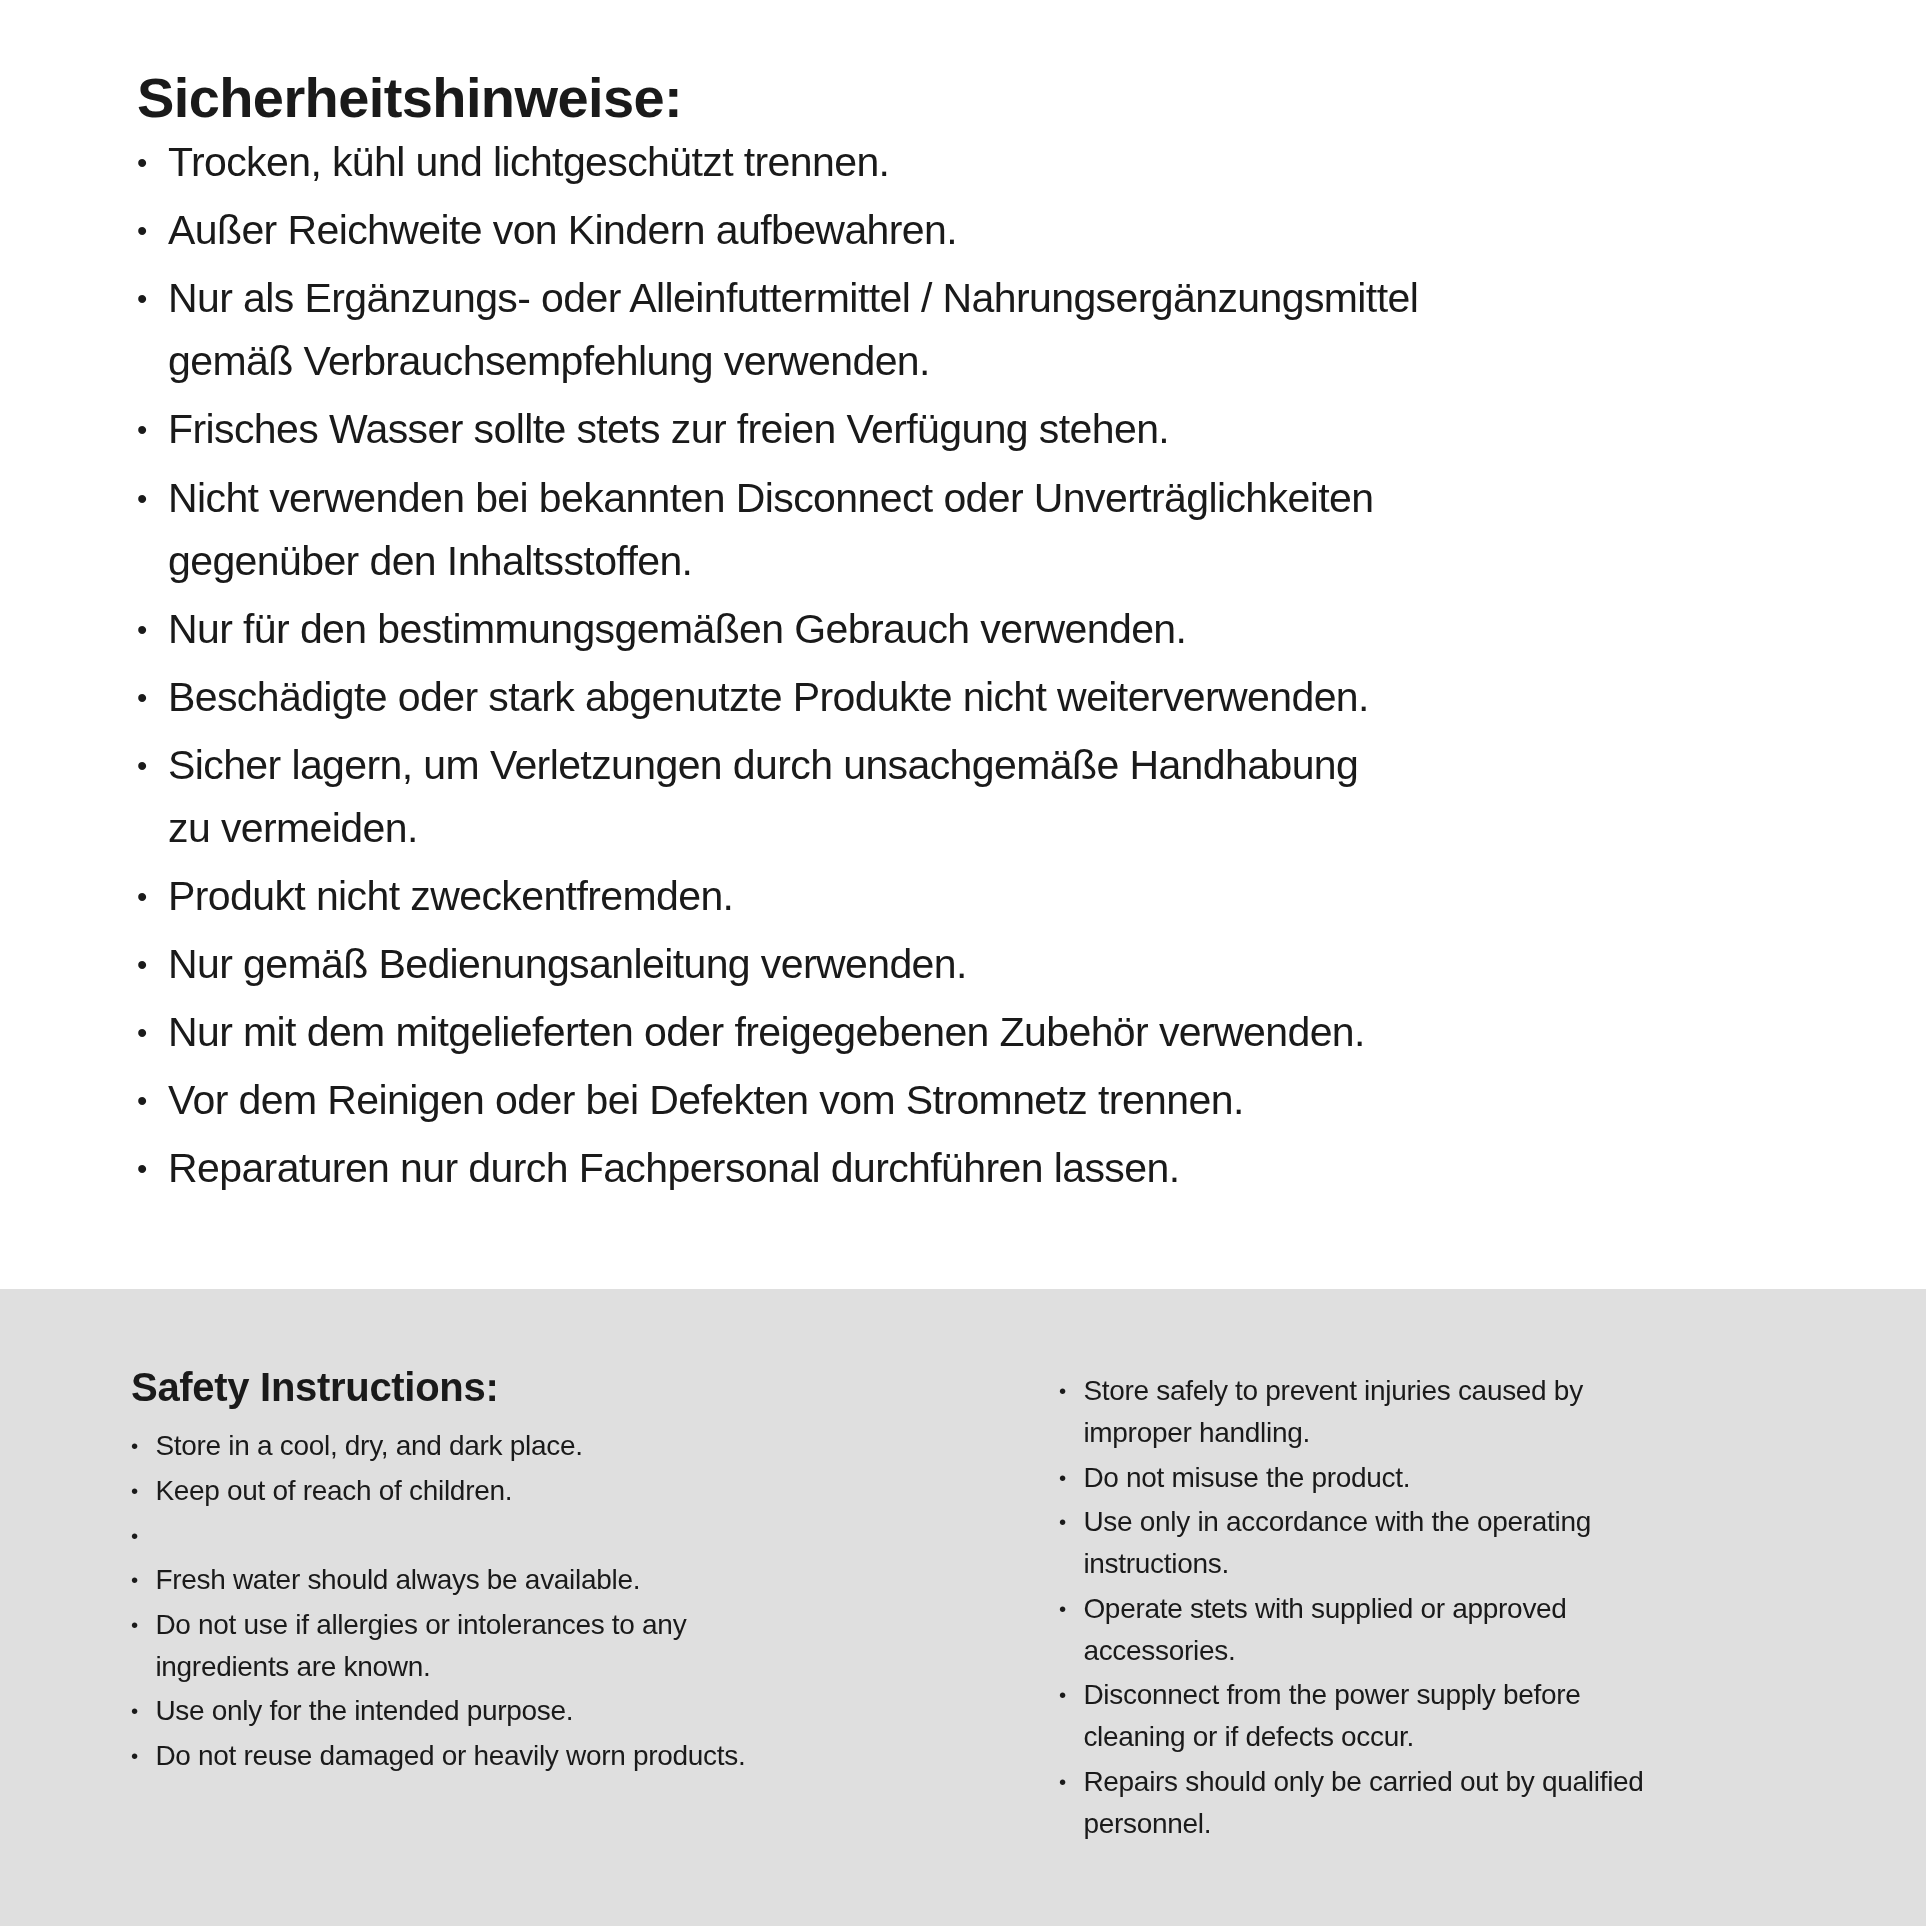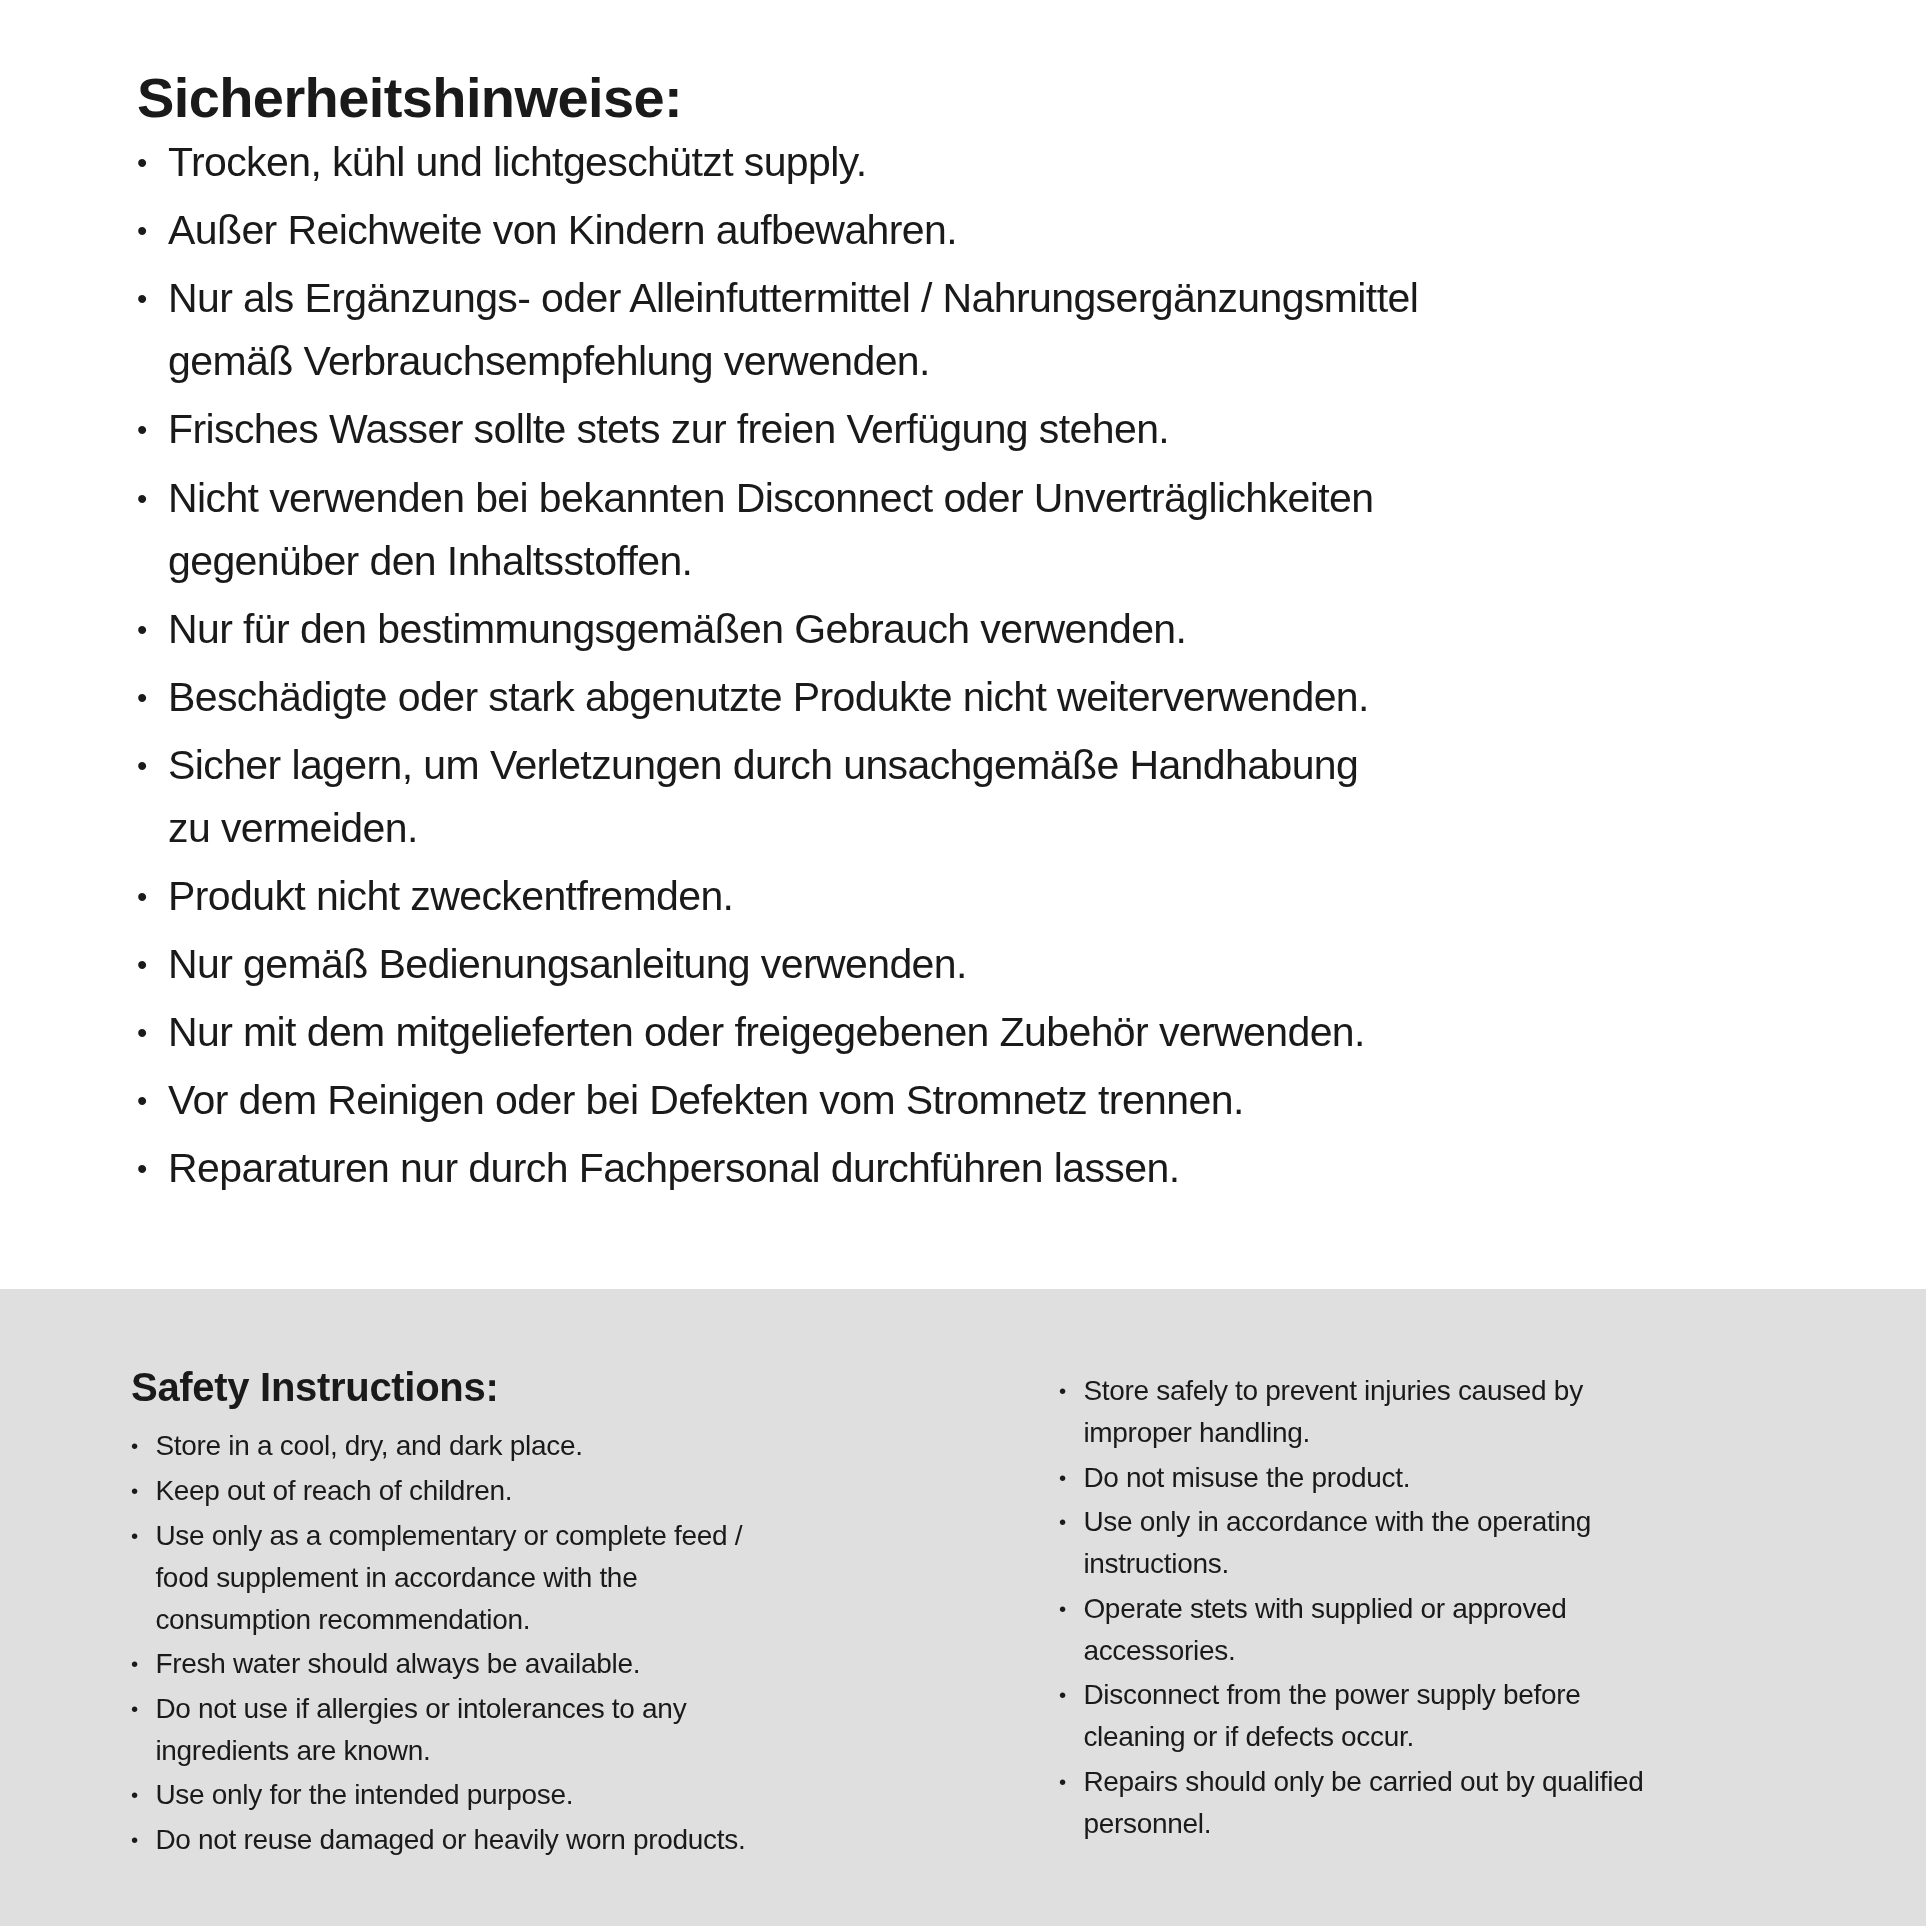--- a/index.html
+++ b/index.html
@@ -90,21 +90,21 @@
   }
 </style>
 </head>
 <body style="background: rgb(255, 255, 255); color: rgb(26, 26, 26);">
 
 <div class="german-section">
   <h1 class="german-title">Sicherheitshinweise:</h1>
   <ul class="blist german-list">
   <li>
     <span class="dot">•</span>
-    <span class="txt">Trocken, kühl und lichtgeschützt supply.</span>
+    <span class="txt">Trocken, kühl und lichtgeschützt trennen.</span>
   </li>
 
   <li>
     <span class="dot">•</span>
     <span class="txt">Außer Reichweite von Kindern aufbewahren.</span>
   </li>
 
   <li>
     <span class="dot">•</span>
     <span class="txt">Nur als Ergänzungs- oder Alleinfuttermittel / Nahrungsergänzungsmittel
@@ -174,23 +174,20 @@
     <span class="txt">Store in a cool, dry, and dark place.</span>
   </li>
 
   <li>
     <span class="dot">•</span>
     <span class="txt">Keep out of reach of children.</span>
   </li>
 
   <li>
     <span class="dot">•</span>
-    <span class="txt">Use only as a complementary or complete feed /
-food supplement in accordance with the
-consumption recommendation.</span>
   </li>
 
   <li>
     <span class="dot">•</span>
     <span class="txt">Fresh water should always be available.</span>
   </li>
 
   <li>
     <span class="dot">•</span>
     <span class="txt">Do not use if allergies or intolerances to any

